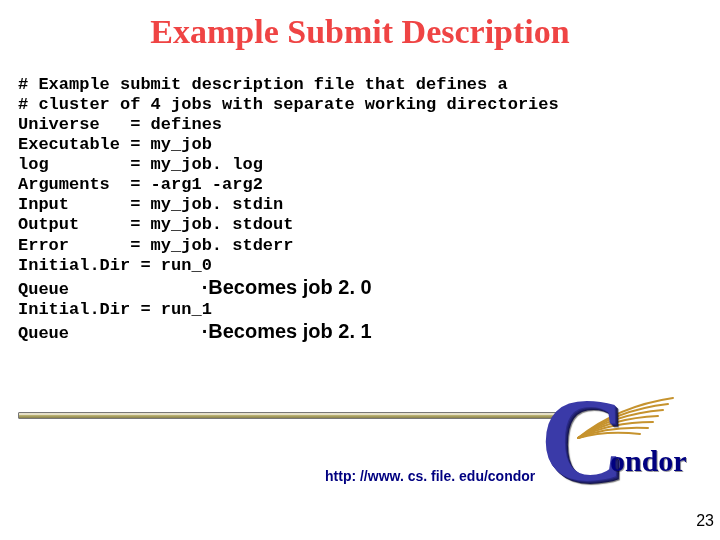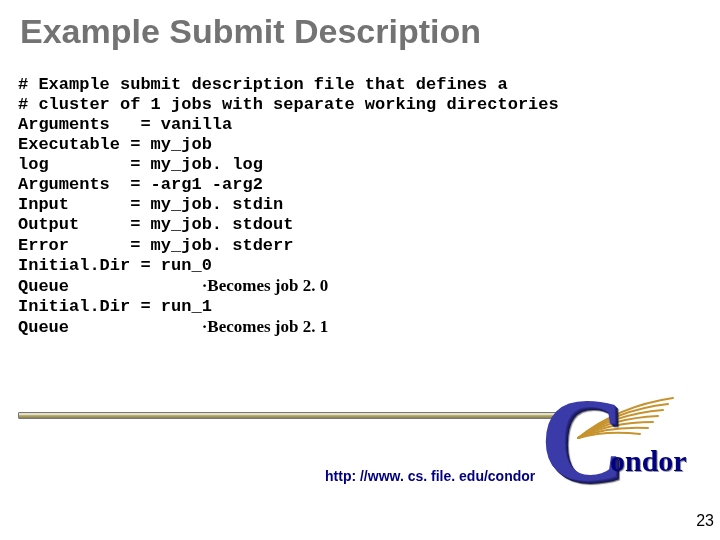--- a/index.html
+++ b/index.html
@@ -5,40 +5,41 @@
   * { margin: 0; padding: 0; box-sizing: border-box; }
   body {
     width: 720px;
     height: 540px;
     background: #ffffff;
     font-family: "Comic Sans MS", "Comic Sans", cursive, sans-serif;
     position: relative;
     overflow: hidden;
   }
   .title {
-    text-align: left;
+    text-align: center;
     font-size: 34px;
     font-weight: bold;
-    color: #737373;
+    color: #ef4444;
     line-height: 1.15;
     padding: 12px 20px 4px 20px;
+    font-family: Liberation Serif, serif;
   }
   .code-block {
     font-family: "Courier New", Courier, monospace;
     font-size: 17px;
     font-weight: bold;
     color: #000;
     white-space: pre;
     padding: 0 18px;
     line-height: 1.18;
   }
   .annot {
-    font-family: Liberation Serif, serif;
+    font-family: Liberation Sans, sans-serif;
     font-weight: bold;
-    font-size: 17px;
+    font-size: 20px;
   }
   .hr-bar {
     position: absolute;
     left: 18px;
     top: 412px;
     width: 540px;
     height: 7px;
     background: linear-gradient(to bottom, #e6e0c8 0%, #e6e0c8 45%, #b8b070 50%, #88804a 100%);
     border: 1px solid #777;
     border-radius: 1px;
@@ -102,22 +103,22 @@
 </style>
 </head>
 <body>
 
 <div class="title">
   <span>Example Submit Description</span><br>
 </div>
 
 <div class="code-block">
 <span># Example submit description file that defines a</span>
-<span># cluster of 1 jobs with separate working directories</span>
-<span>Arguments   = vanilla</span>
+<span># cluster of 4 jobs with separate working directories</span>
+<span>Universe   = defines</span>
 <span>Executable = my_job</span>
 <span>log        = my_job. log</span>
 <span>Arguments  = -arg1 -arg2</span>
 <span>Input      = my_job. stdin</span>
 <span>Output     = my_job. stdout</span>
 <span>Error      = my_job. stderr</span>
 <span>Initial.Dir = run_0</span>
 <span>Queue</span>             <span class="annot">·Becomes job 2. 0</span>
 <span>Initial.Dir = run_1</span>
 <span>Queue</span>             <span class="annot">·Becomes job 2. 1</span>

